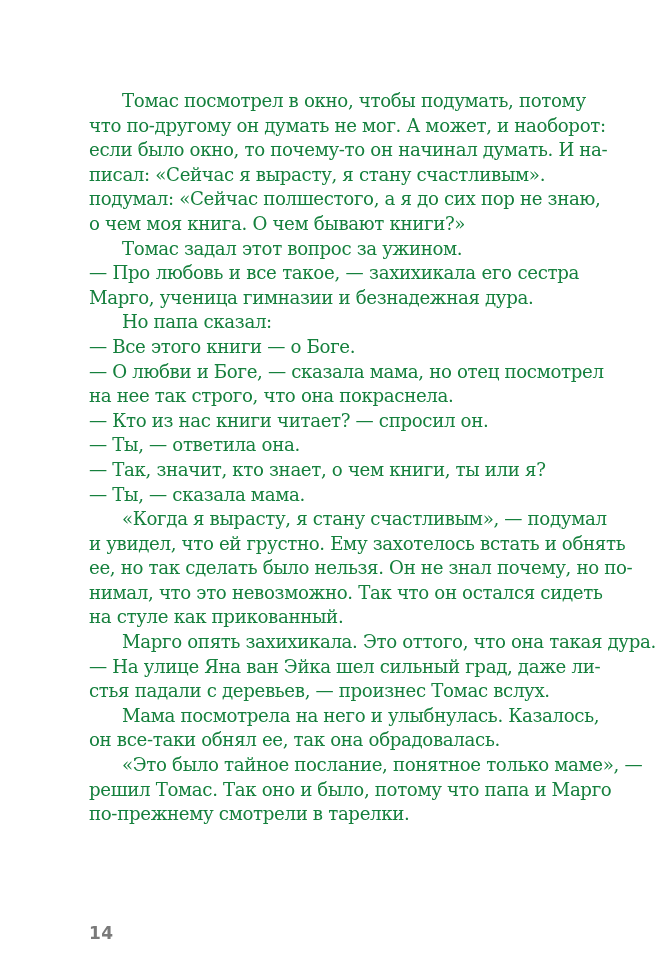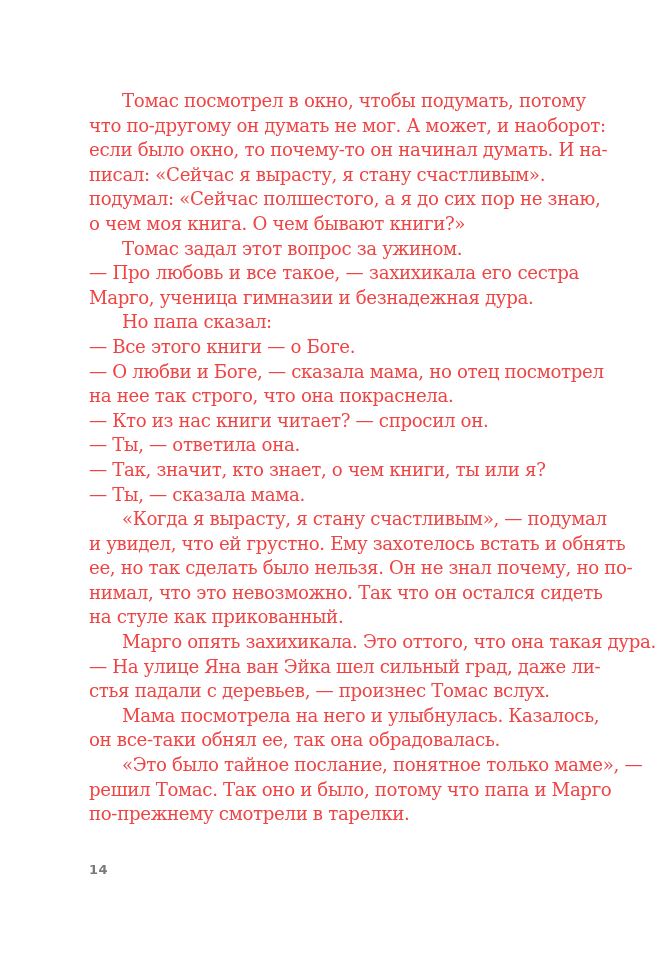--- a/index.html
+++ b/index.html
@@ -14,42 +14,42 @@
       overflow: hidden;
     }
     .page {
       position: absolute;
       left: 89px;
       top: 89px;
       width: 490px;
       font-family: "DejaVu Serif", "Liberation Serif", serif;
       font-size: 18.2px;
       line-height: 24.6px;
-      color: #ef4444;
+      color: #15803d;
       letter-spacing: -0.35px;
     }
     .line {
       white-space: nowrap;
       display: block;
       height: 24.6px;
     }
     .line.justify {
       text-align: justify;
       text-align-last: justify;
     }
     .line.indent {
       padding-left: 33px;
     }
     .page-number {
       position: absolute;
       left: 89px;
-      top: 862px;
+      top: 923px;
       font-family: "DejaVu Sans", "Liberation Sans", sans-serif;
       font-weight: bold;
-      font-size: 13px;
+      font-size: 17px;
       color: #7a7a7a;
       letter-spacing: 0.5px;
     }
   </style>
 </head>
 <body>
 
 <div class="page" id="page-body">
     <span class="line indent justify">Томас посмотрел в окно, чтобы подумать, потому</span>
     <span class="line justify">что по-другому он думать не мог. А может, и наоборот:</span>

